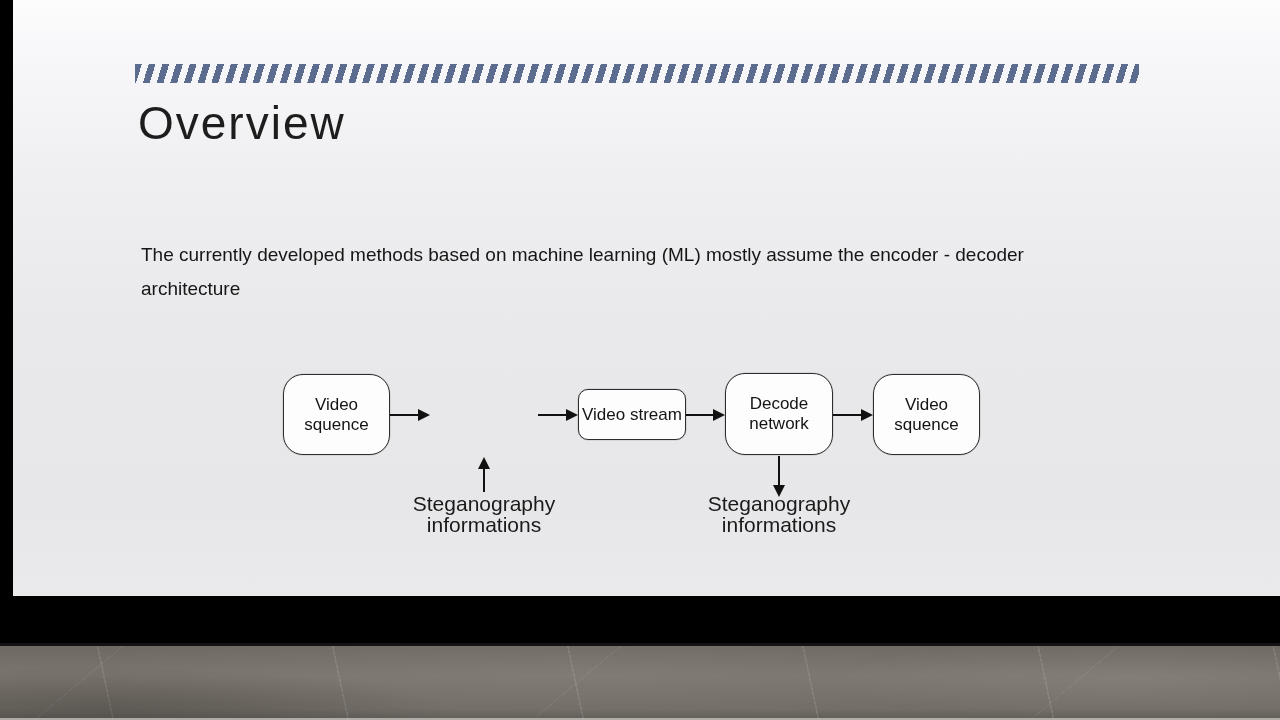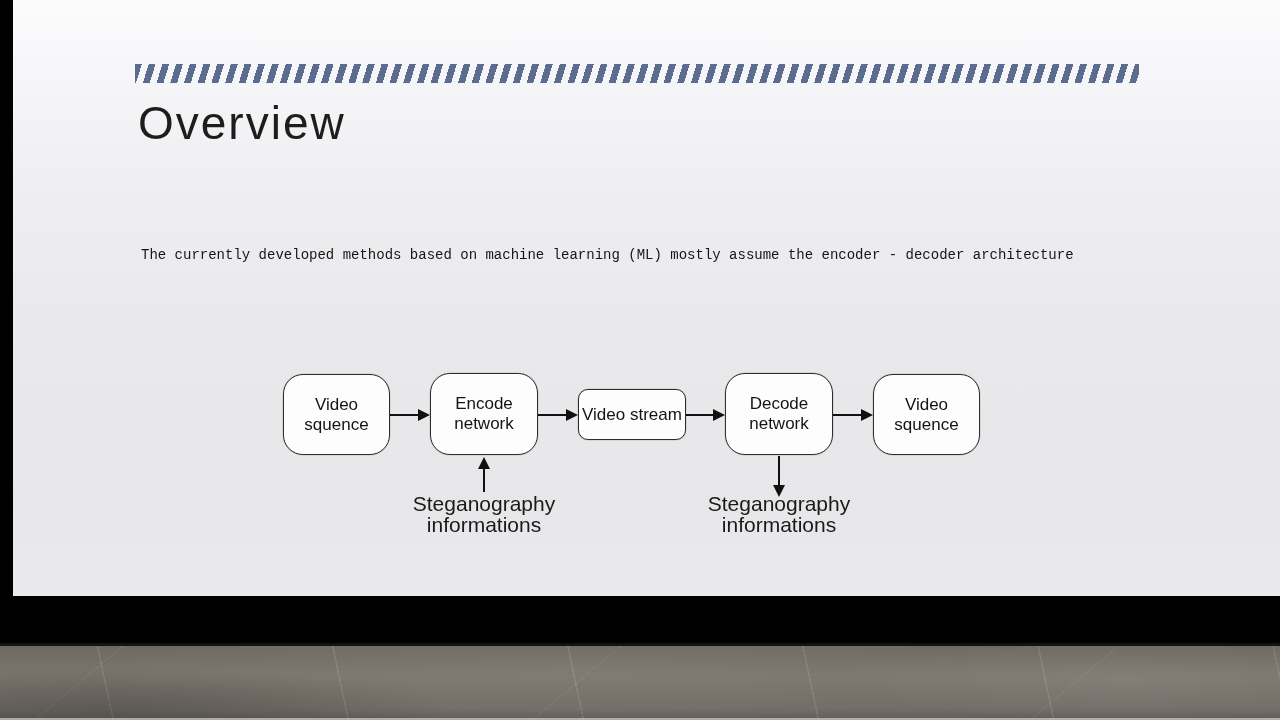--- a/index.html
+++ b/index.html
@@ -25,22 +25,22 @@
     background:repeating-linear-gradient(107deg,
       var(--accent-ribbon) 0px, var(--accent-ribbon) 6.5px,
       transparent 6.5px, transparent 13.1px);
   }
   .slide-title{
     position:absolute;left:125px;top:96px;
     font-size:46px;font-weight:400;letter-spacing:2px;color:#1d1d1d;
   }
   .slide-body{
     position:absolute;left:128px;top:238px;width:948px;
-    font-family:Liberation Mono, monospace;
-    font-size:14px;line-height:34px;color:var(--ink);
+    font-family:Liberation Sans, sans-serif;
+    font-size:19px;line-height:34px;color:var(--ink);
   }
   
   .diagram{position:absolute;left:0;top:0;width:1280px;height:643px;}
   .dbox{
     position:absolute;
     background:var(--box-fill);
     border:1.5px solid var(--box-border);
     border-radius:20px;
     display:flex;align-items:center;justify-content:center;text-align:center;
     font-size:17px;line-height:20px;color:#141414;
@@ -87,23 +87,20 @@
 
     <h1 class="slide-title">Overview</h1>
 
     <p class="slide-body">The currently developed methods based on machine learning (ML) mostly assume the encoder - decoder architecture</p>
 
     <div class="diagram">
 
       <div class="dbox" style="left:270px;top:374px;width:107px;height:81px">
         <span>Video squence</span>
       </div>
-      <div class="dbox" style="left:417px;top:373px;width:108px;height:82px">
-        <span>Encode network</span>
-      </div>
       <div class="dbox" style="left:712px;top:373px;width:108px;height:82px">
         <span>Decode network</span>
       </div>
       <div class="dbox" style="left:565px;top:389px;width:108px;height:51px;border-radius:10px">
         <span>Video stream</span>
       </div>
       <div class="dbox" style="left:860px;top:374px;width:107px;height:81px">
         <span>Video squence</span>
       </div>
 

